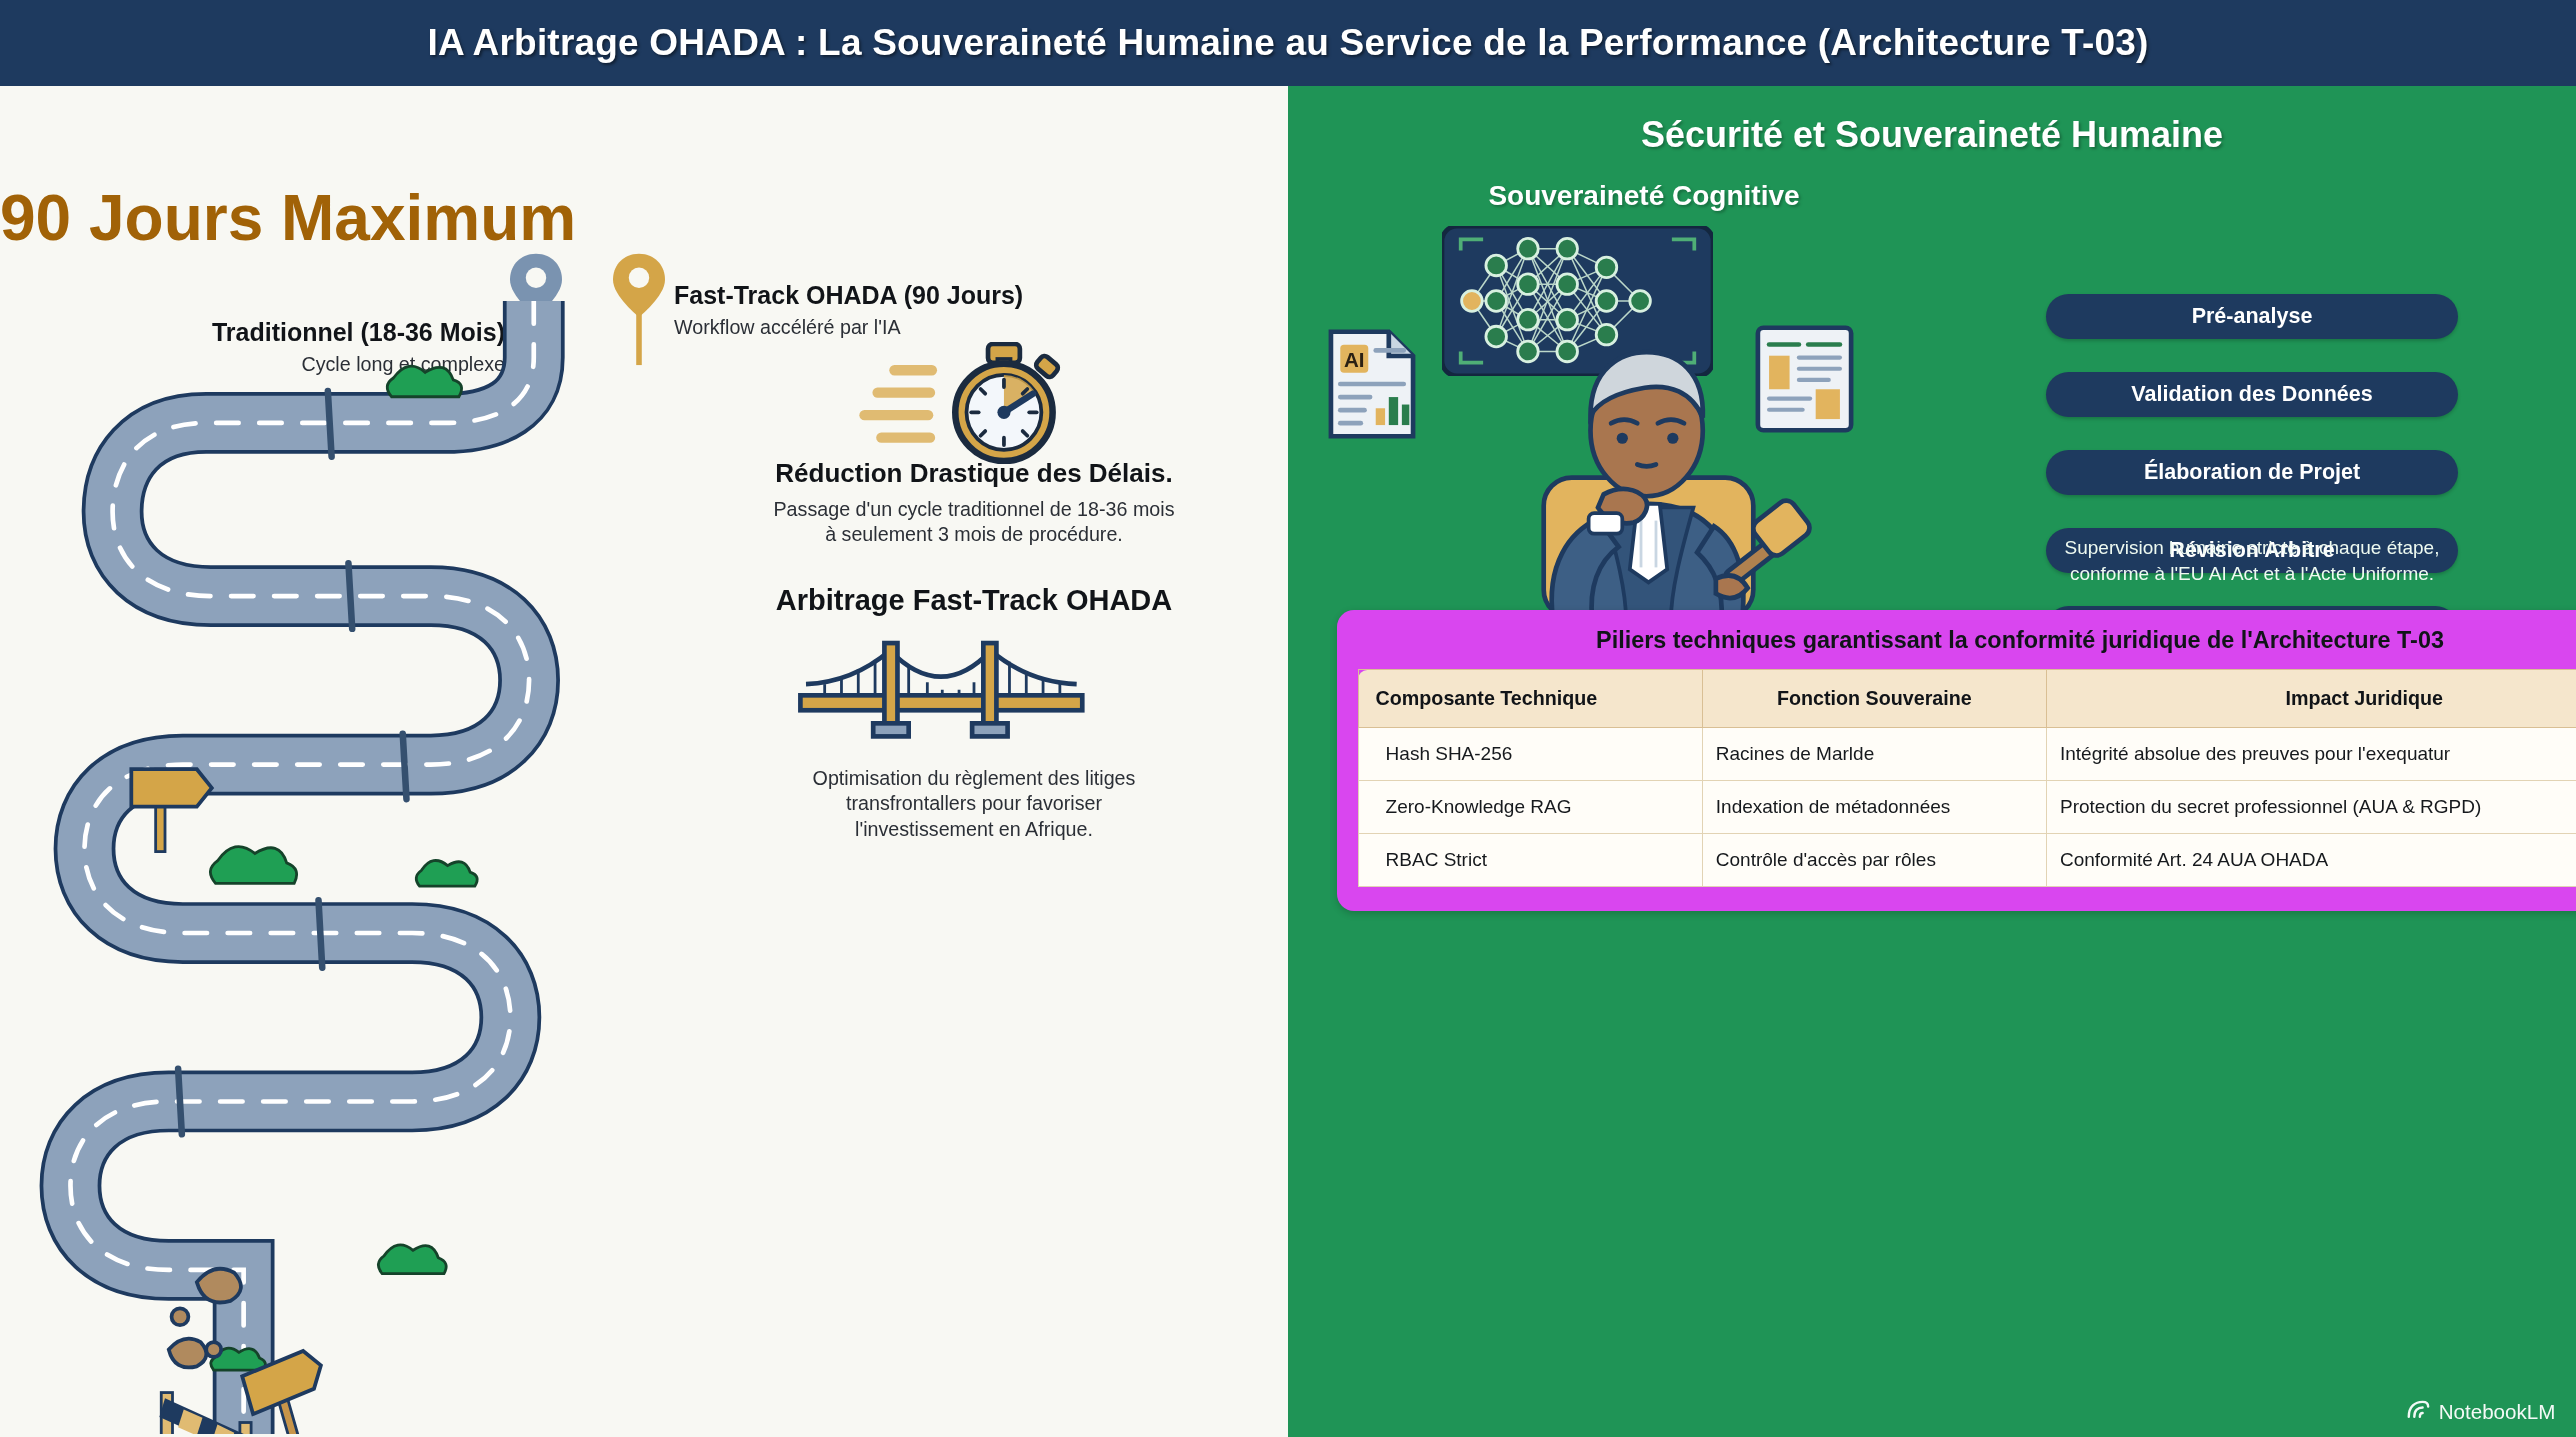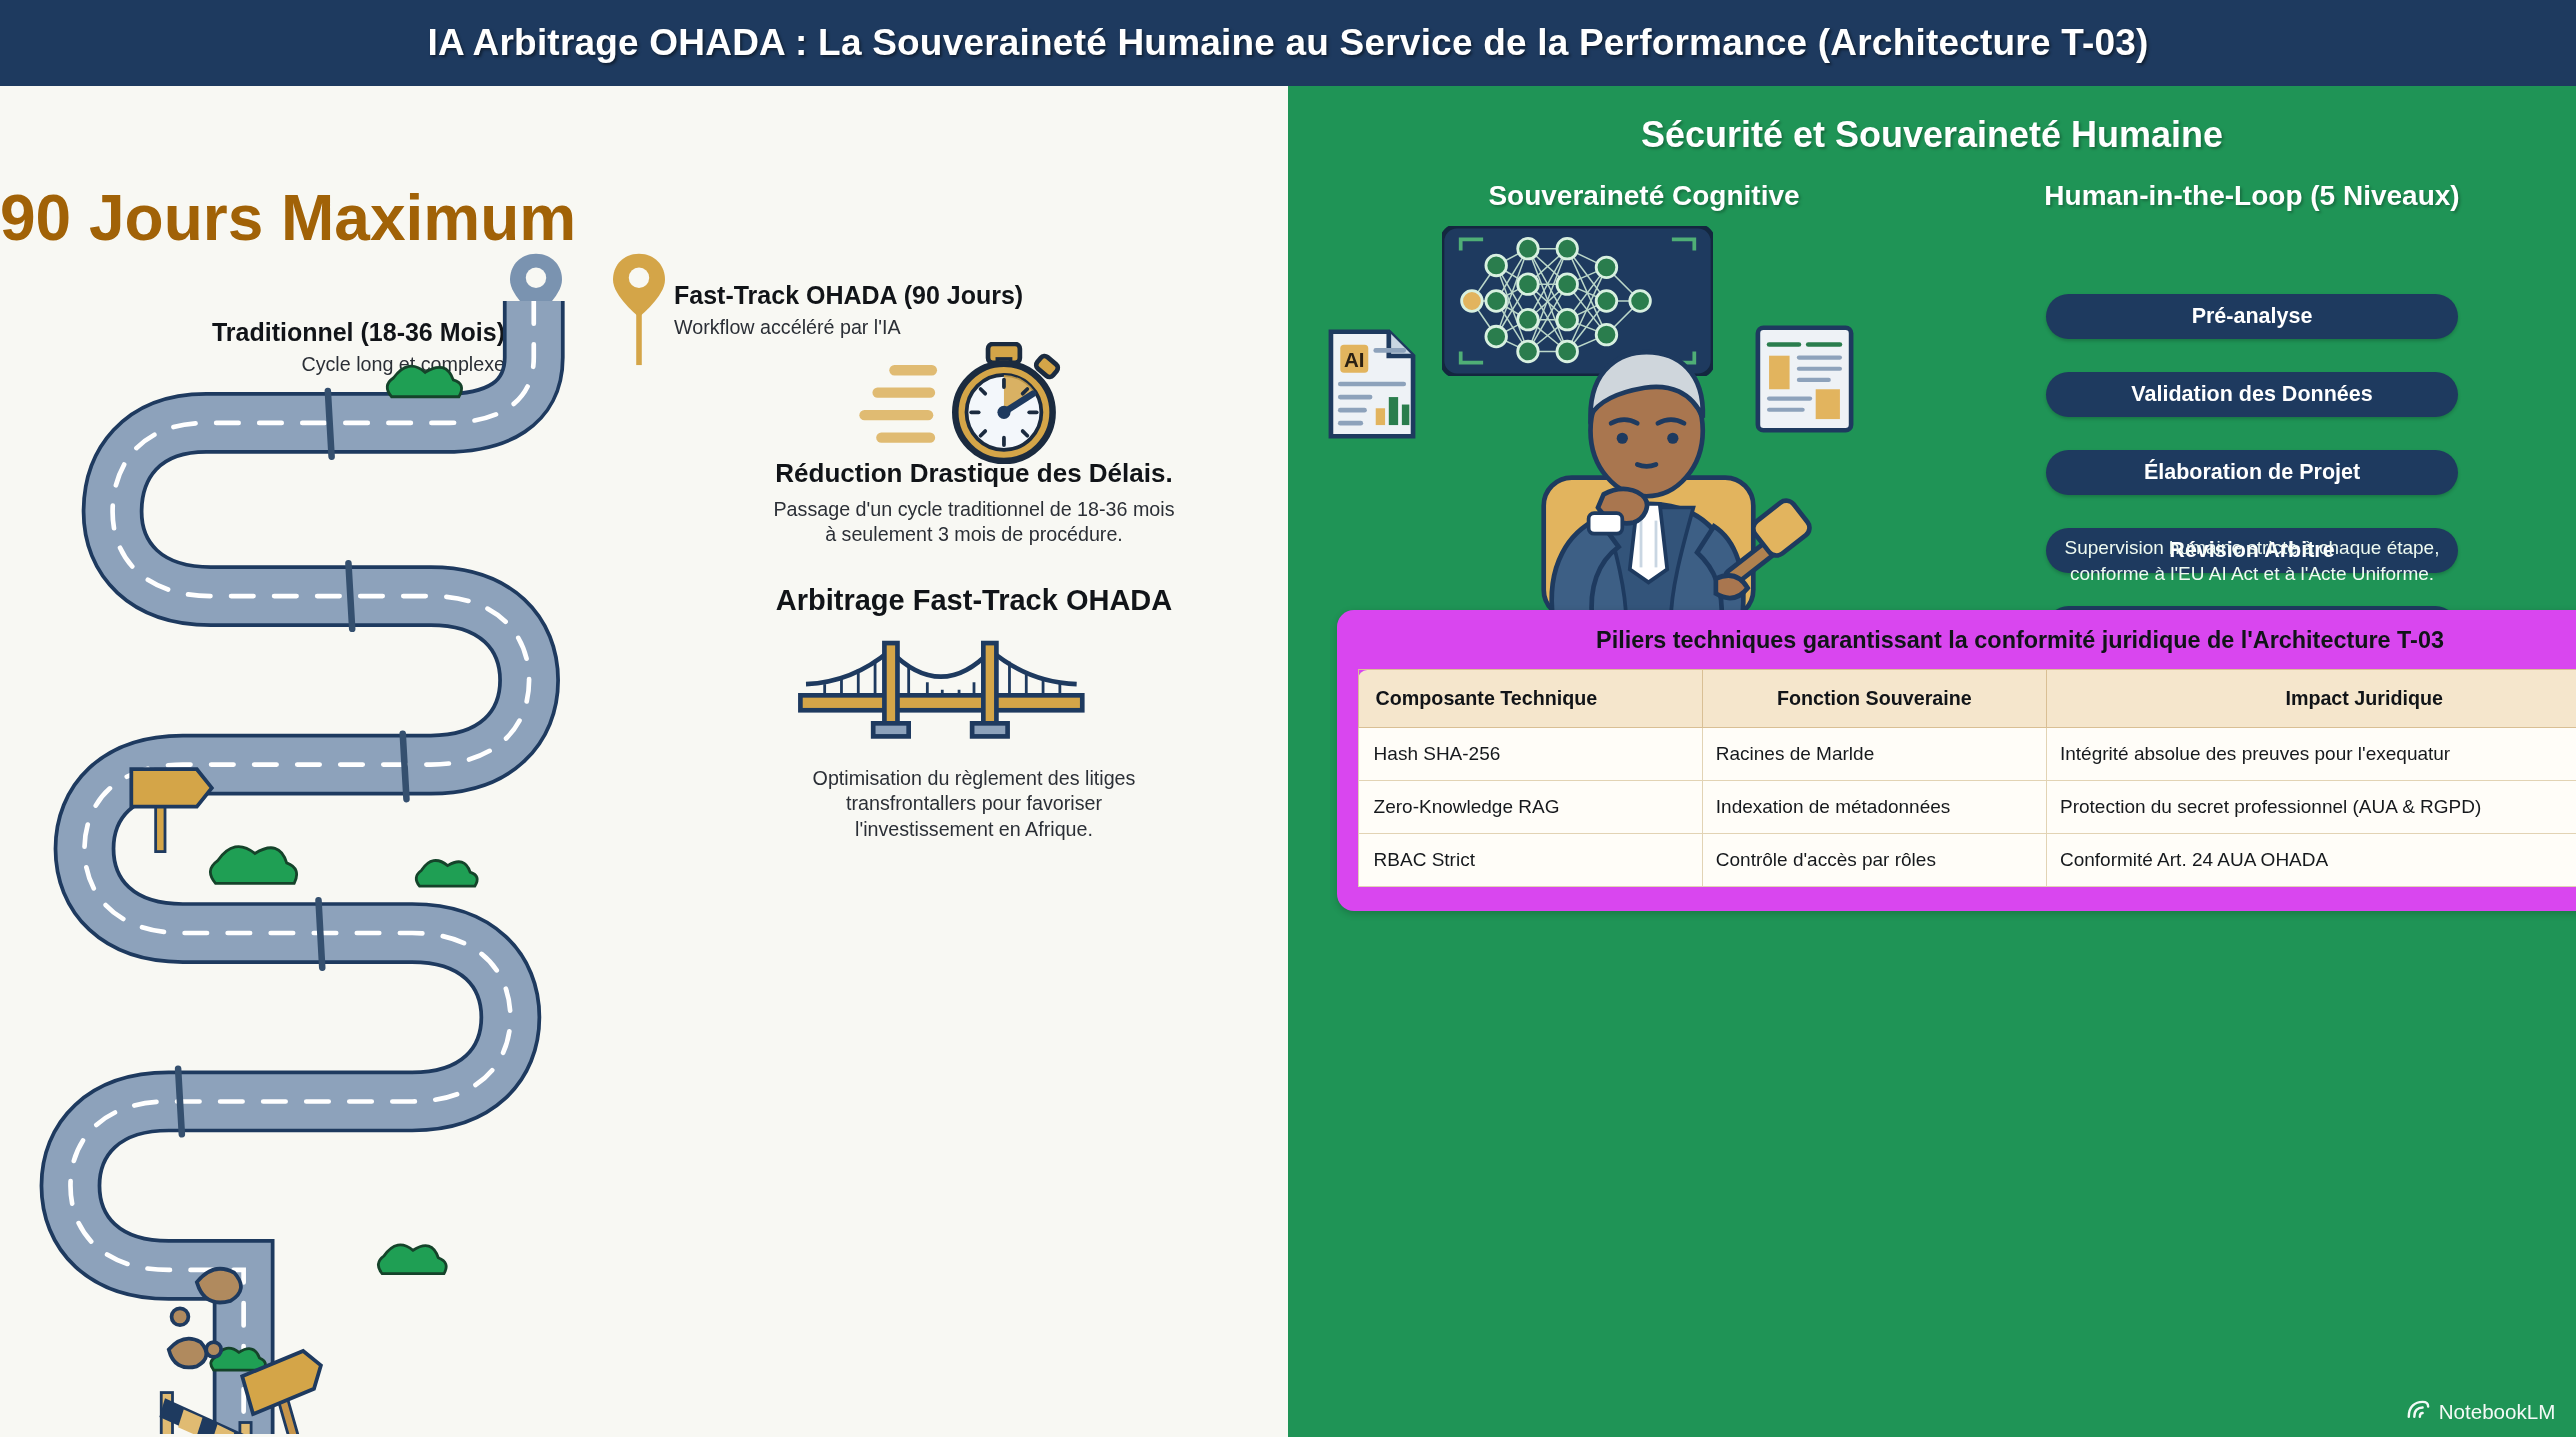--- a/index.html
+++ b/index.html
@@ -124,21 +124,21 @@
     background:#f5e6cc; color:#111418; font-size: 19.7px; font-weight:bold;
     text-align:center; padding: 17px 11.2px;
     border: 0.9px solid #d9bf94;
   }
   th:first-child { text-align:left; padding-left: 17px; border-radius: 9.4px 0 0 0;}
   th:last-child { border-radius: 0 9.4px 0 0;}
   td {
     font-size: 19px; color:#16191d; padding: 15px 13px;
     border: 0.9px solid #e2d3b4; background:#fffdf8;
   }
-  td:first-child { padding-left: 15px; }
+  td:first-child { padding-left: 27px; }
 
   
   .watermark {
     position:absolute; right: 20.6px; bottom: 13px;
     display:flex; align-items:center; gap: 8.4px;
     color:#ffffff; font-size: 20.6px; opacity:.95;
   }
 </style>
 </head>
 <body>
@@ -324,21 +324,20 @@
         <div>transfrontallers pour favoriser</div>
         <div>l'investissement en Afrique.</div>
       </div>
     </div>
   </div>
 
   <div class="right-panel">
 
     <div class="rp-title">Sécurité et Souveraineté Humaine</div>
     <div class="rp-sub-l">Souveraineté Cognitive</div>
-    <div class="rp-sub-r">Human-in-the-Loop (5 Niveaux)</div>
 
     <div style="position:absolute; left:154px; top:140px;">
       <svg width="271" height="150" viewBox="0 0 290 160">
         <rect x="0" y="0" width="290" height="160" rx="16" fill="#1e3a5f" stroke="#13273f" stroke-width="5"></rect>
         <g stroke="#4fae76" stroke-width="4" fill="none">
           <path d="M20 26 L20 14 L44 14"></path>
             <path d="M270 26 L270 14 L246 14"></path>
           <path d="M20 134 L20 146 L44 146"></path>
             <path d="M270 134 L270 146 L246 146"></path>
         </g>

